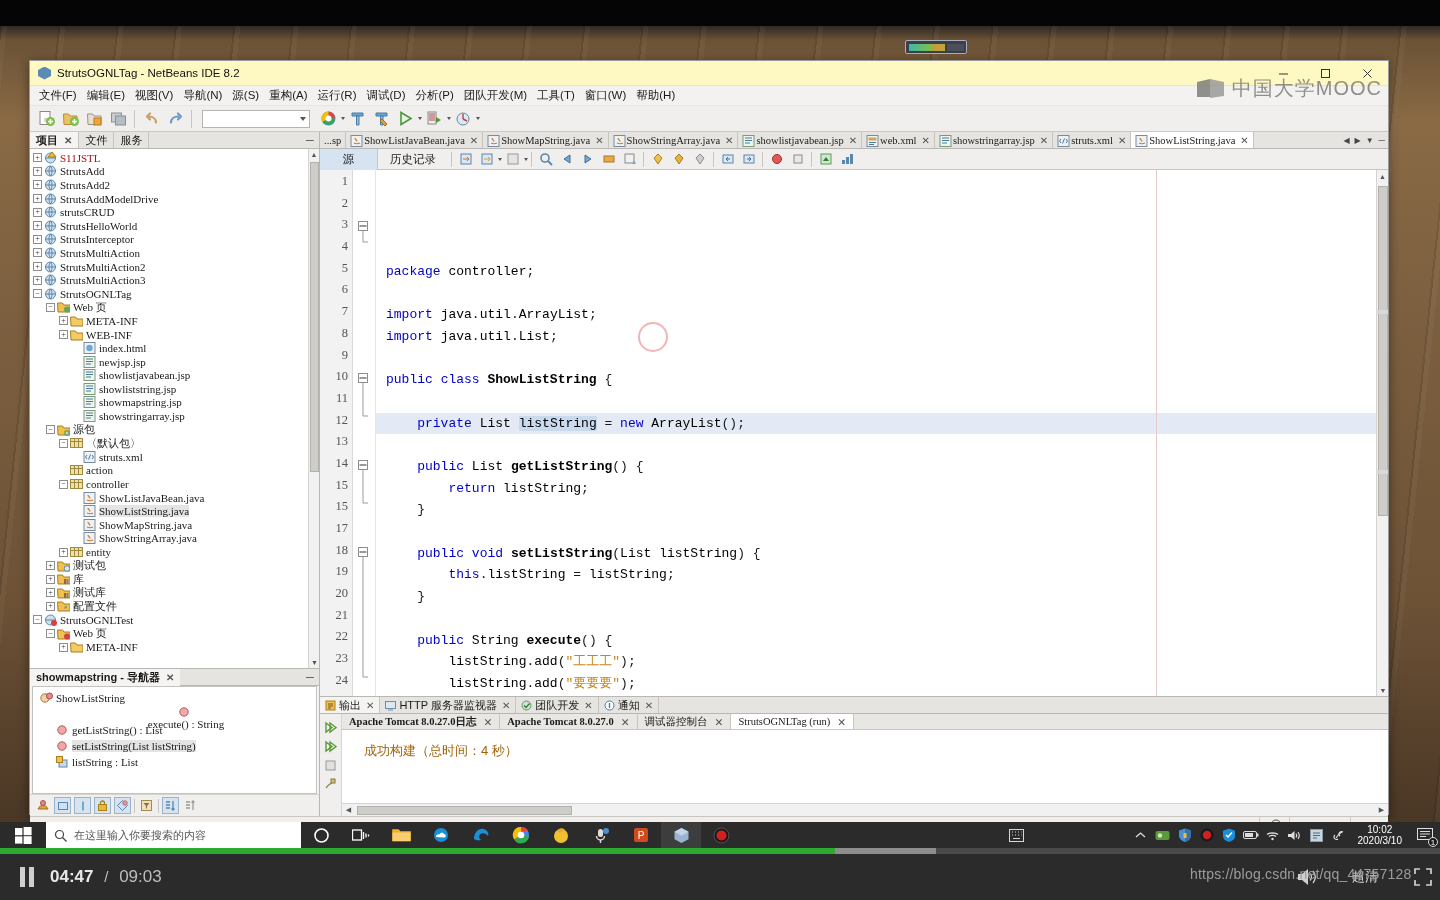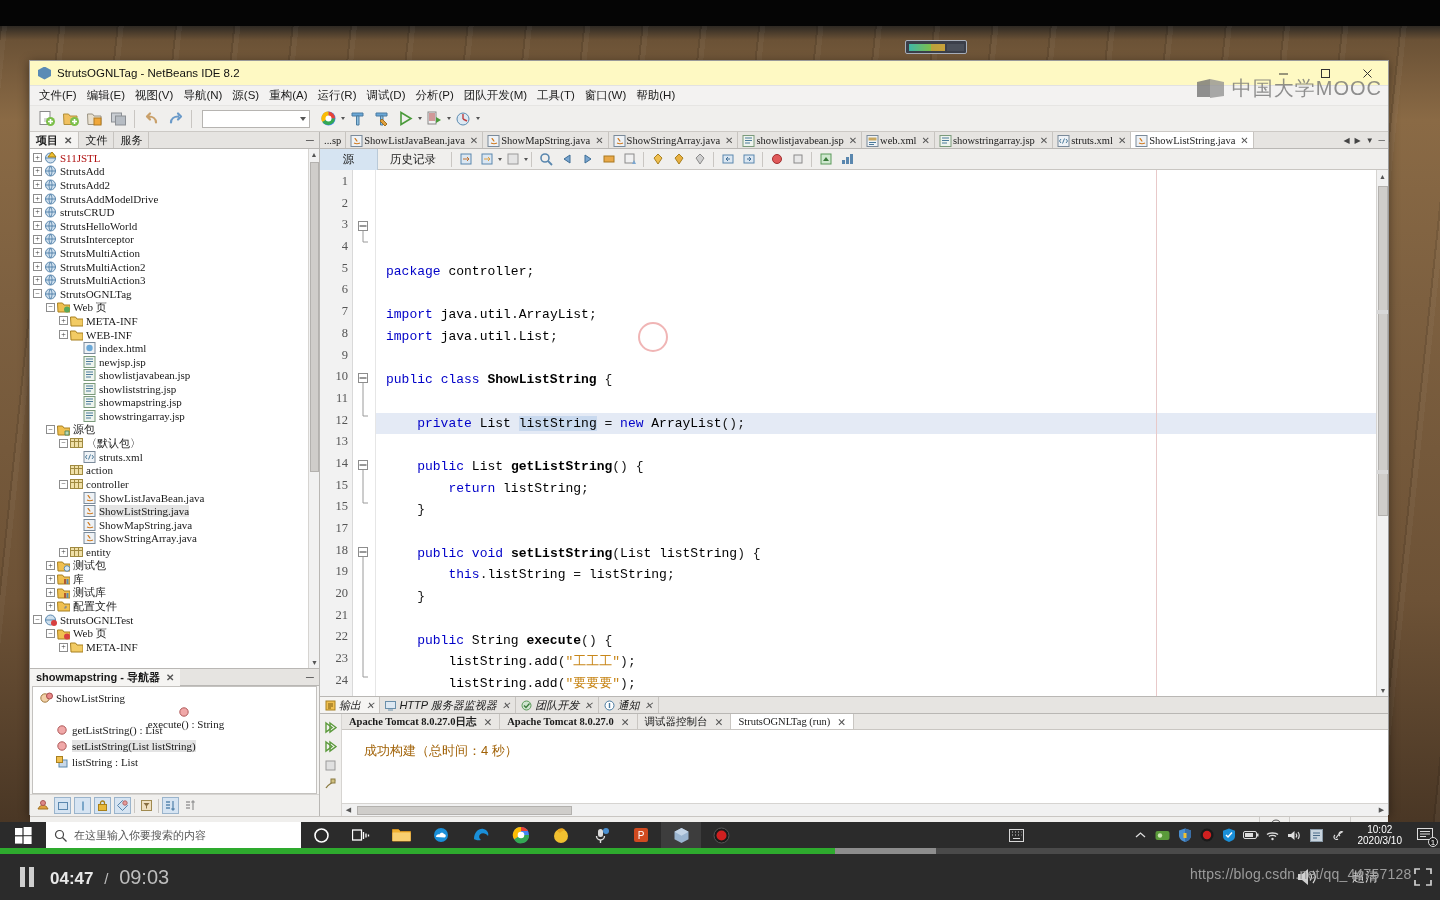--- a/index.html
+++ b/index.html
@@ -165,21 +165,21 @@
                border:2px solid rgba(228,120,120,0.55); border-radius:50%; }
   .rmargin{ position:absolute; top:0; bottom:0; left:780px; width:1px; background:#e8c9c9; }
   .vscroll{ width:12px; background:#f1f1f1; border-left:1px solid #d6d4d1; position:relative;}
   .vs-thumb{ position:absolute; left:1px; top:16px; width:10px; height:330px; background:#cfcdca; border:1px solid #b3b1ae;}
   .vs-ar{ height:12px; display:flex;align-items:center;justify-content:center;font-size:7px;color:#555;}
   .errmark{ position:absolute; right:0; width:12px; height:4px; background:#d8d8d8; }
 
   
   .out-panel{ height:120px; border-top:1px solid #b9b7b4; display:flex; flex-direction:column; background:#f0efed;}
   .out-tabs{ height:17px; display:flex; background:#e6e4e1; border-bottom:1px solid #b9b7b4; align-items:stretch;}
-  .otab{ display:flex;align-items:center; padding:0 5px; font-size:11px; border-right:1px solid #c7c4c0;font-style:italic;}
+  .otab{ display:flex;align-items:center; padding:0 5px; font-size:11px; border-right:1px solid #c7c4c0;}
   .otab.active{ background:#f5f4f2; }
   .otab .x{ margin-left:5px; font-size:10px; color:#555;}
   .out-body{ flex:1; display:flex; }
   .out-side{ width:22px; background:#f0efed; border-right:1px solid #d6d4d1; padding-top:3px; }
   .osb{ width:18px;height:18px;margin:1px auto; display:flex;align-items:center;justify-content:center;}
   .out-main{ flex:1; display:flex; flex-direction:column; min-width:0;}
   .out-subtabs{ height:16px; display:flex; align-items:stretch; background:#e9e7e4; border-bottom:1px solid #c9c6c2;}
   .ostab{ display:flex;align-items:center; padding:0 7px; font-size:10.5px; font-family:"Liberation Serif",serif;
           font-weight:bold; border-right:1px solid #c9c6c2;}
   .ostab.active{ background:#fff; font-weight:normal;}
@@ -209,21 +209,21 @@
   
   #progress{ position:absolute; left:0; top:848px; width:1440px; height:6px; background:#4a4a4a;}
   #progress .buf{ position:absolute; left:0; top:0; height:6px; background:#8d8d8d;}
   #progress .played{ position:absolute; left:0; top:0; height:6px; background:#2eaa2e;}
   #player{ position:absolute; left:0; top:854px; width:1440px; height:46px; background:#2b2b2b;
            display:flex; align-items:center; color:#e8e8e8;}
   .pp{ width:34px; margin-left:10px; display:flex; align-items:center; justify-content:center;}
   .pp i{ display:inline-block; width:5px; height:20px; background:#cfcfcf; margin:0 2px;}
   .ptime{ font-size:17px; font-weight:bold; margin-left:6px;}
   .ptime .sep{ font-weight:normal; color:#bdbdbd; margin:0 6px; font-size:15px;}
-  .ptime .tot{ font-weight:normal; color:#bdbdbd; font-size:20px;}
+  .ptime .tot{ font-weight:normal; color:#bdbdbd; font-size:17px;}
   .p-right{ margin-left:auto; display:flex; align-items:center; gap:32px; padding-right:4px;}
   .p-ico{ width:26px; height:26px; display:flex;align-items:center;justify-content:center; color:#d8d8d8;}
   .p-hd{ font-size:13px; color:#d8d8d8; }
   .watermark{ position:absolute; left:1190px; top:866px; font-size:14px; color:#9c9c9c; letter-spacing:0.2px;}
 </style>
 </head>
 <body>
 
 <div id="desktop"></div>
 <div id="topblack"></div>

